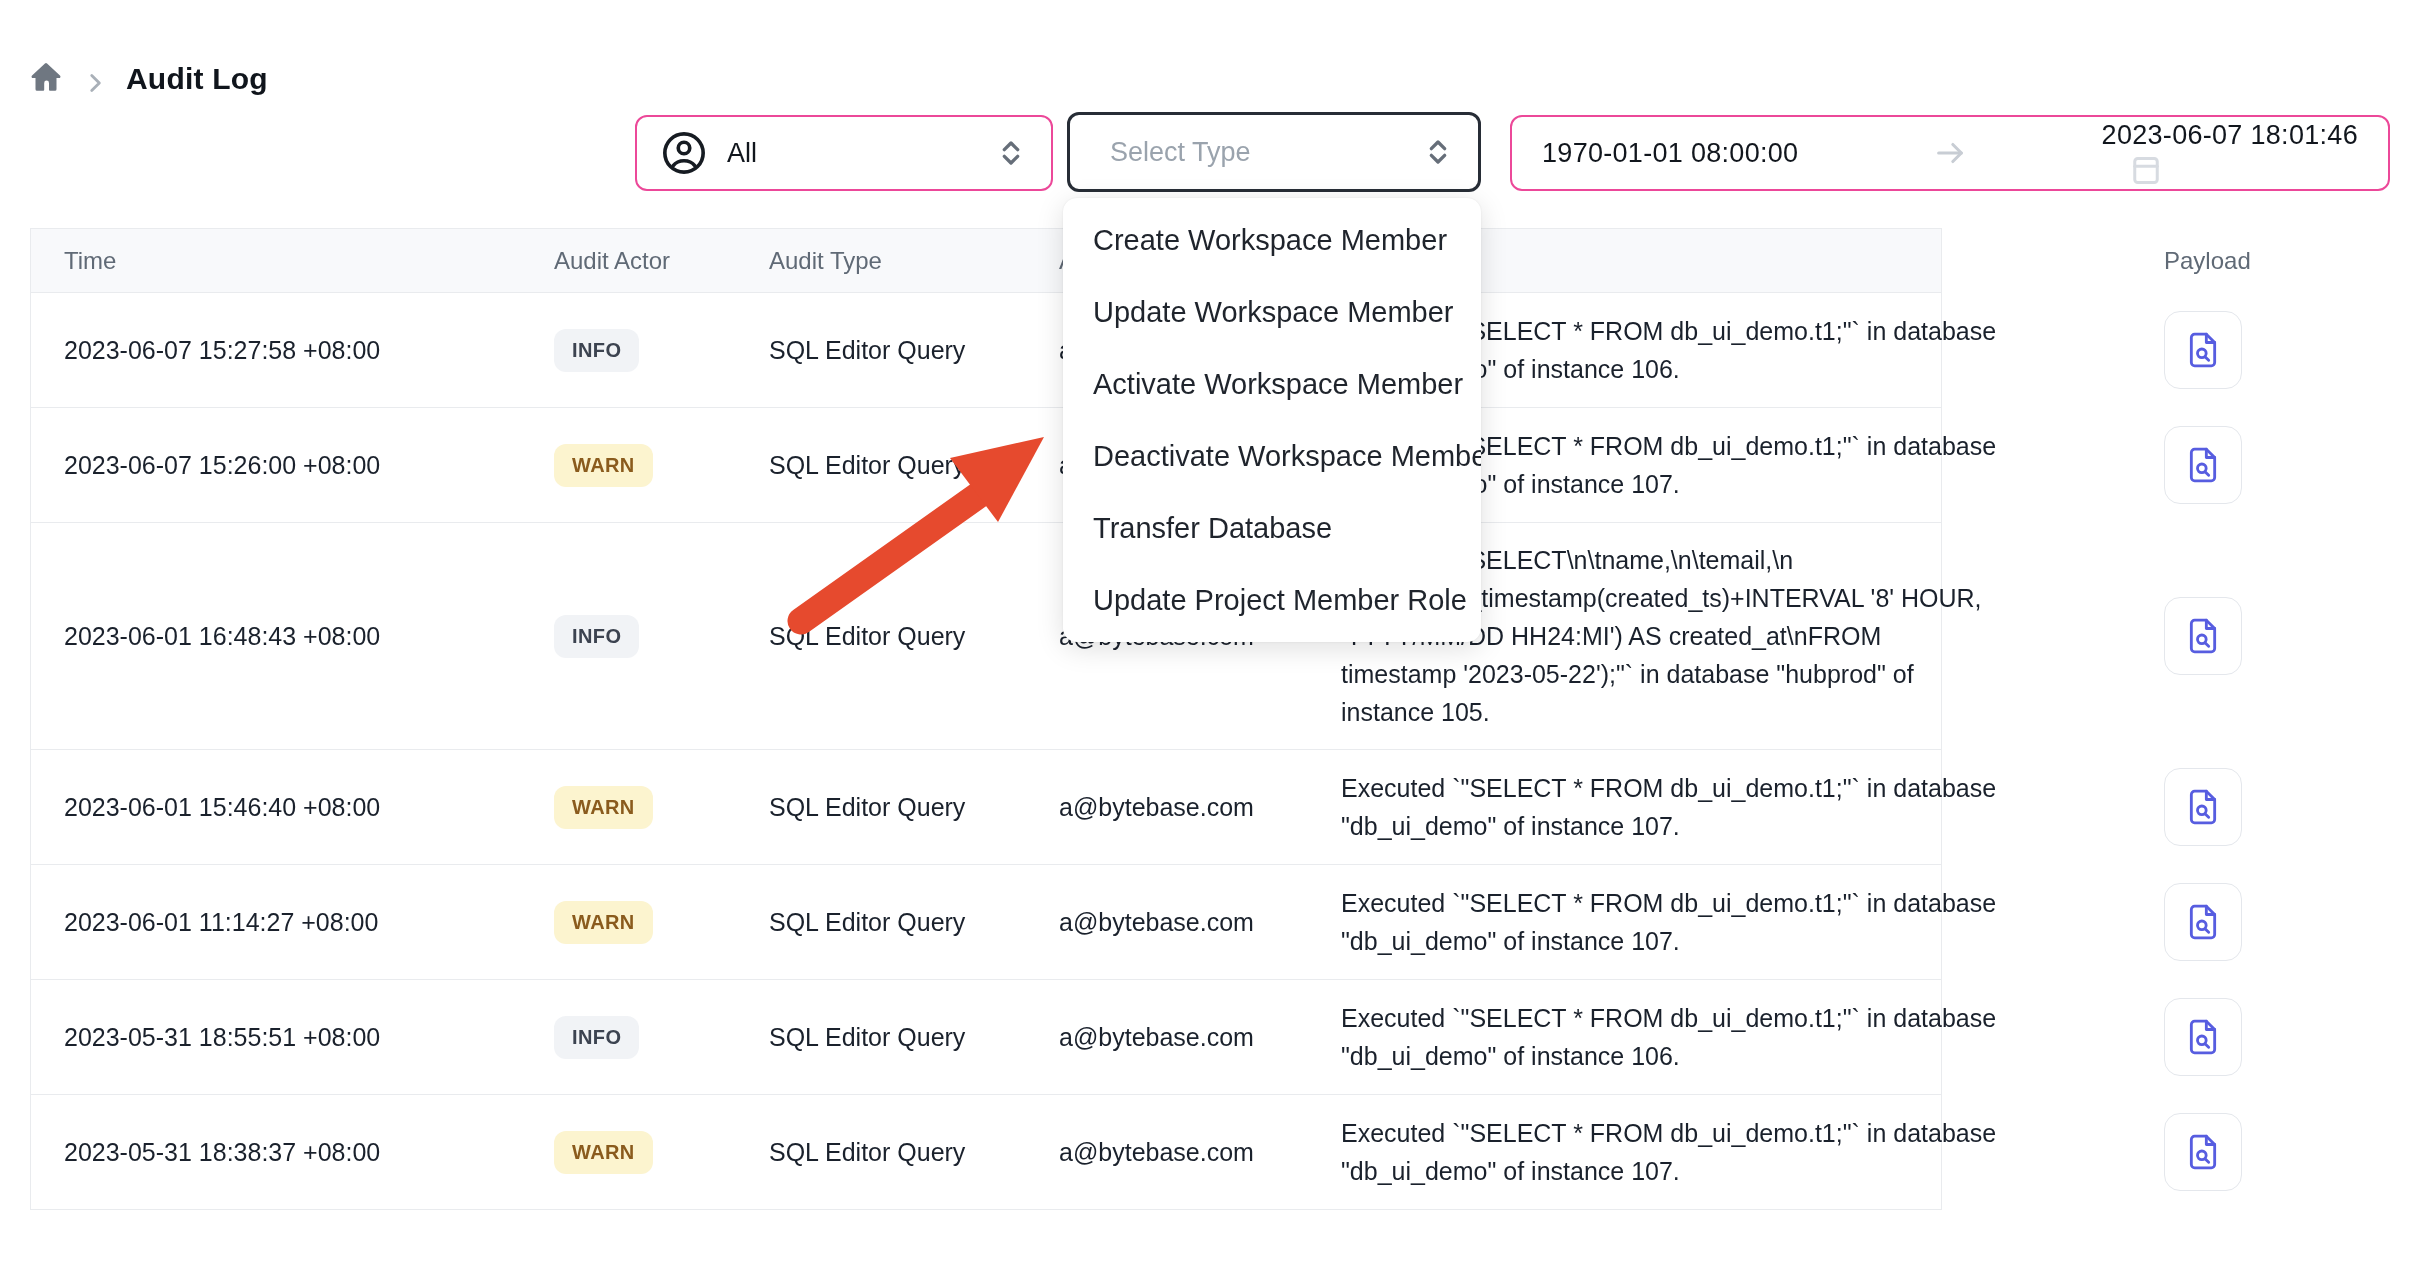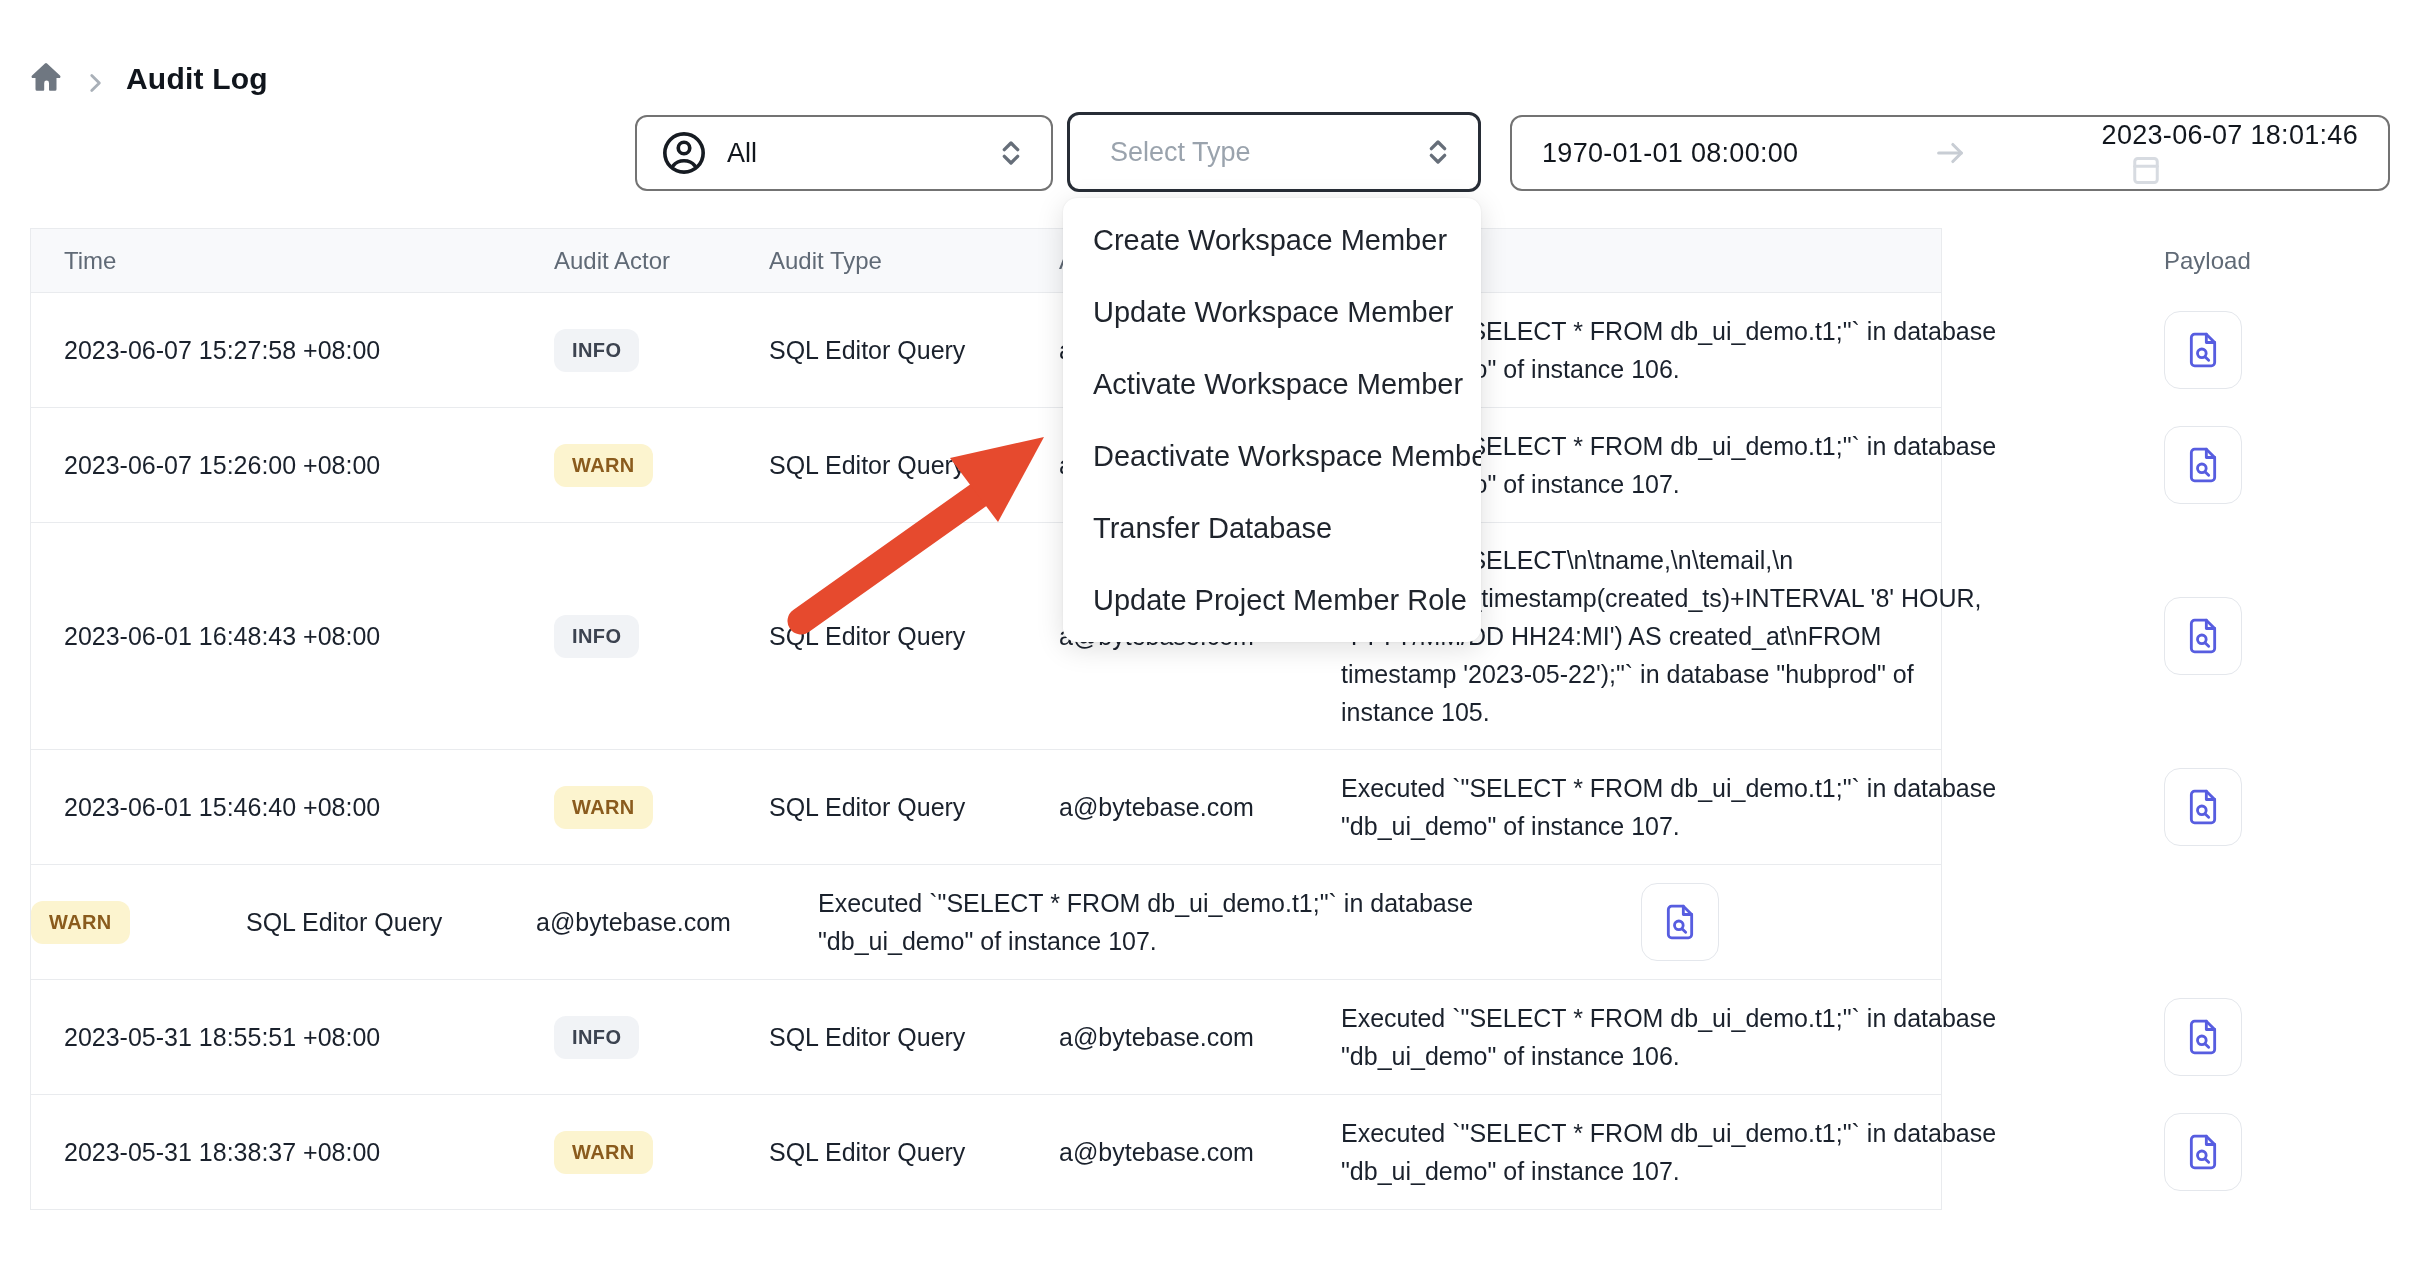--- a/index.html
+++ b/index.html
@@ -11,21 +11,21 @@
 
   
   .breadcrumb { position:absolute; left:28px; top:32px; display:flex; align-items:flex-end; gap:18px;margin-top:28px; }
   .breadcrumb .home-ic { width:36px; height:36px; color:#6f7781; }
   .breadcrumb .sep-ic { width:26px; height:26px; color:#a9b0b8; }
   .breadcrumb .crumb-title { font-size:30px; font-weight:600; color:#10151c; letter-spacing:.2px; }
 
   
   .select-box {
     position:absolute; display:flex; align-items:center;
-    background:#fff; border:2px solid #737373; border-radius:12px;
+    background:#fff; border:2px solid #ec4899; border-radius:12px;
   }
   .actor-select { left:635px; top:115px; width:418px; height:76px; padding:0 24px; gap:20px; }
   .actor-select .person-ic { width:46px; height:46px; color:#161b22; flex:none; }
   .actor-select .sel-label { font-size:27px; color:#11161d; }
   .type-select { left:1067px; top:112px; width:414px; height:80px; padding:4px 24px; border:3px solid #272d36; }
   .type-select .sel-placeholder { font-size:27px; color:#9aa3ad; padding-left:16px; }
   .updown-ic { width:32px; height:32px; color:#666e79; margin-left:auto; flex:none; }
 
   .date-range { left:1510px; top:115px; width:880px; height:76px; padding:0 30px;
     display:flex; align-items:center; justify-content:space-between; }
@@ -217,20 +217,21 @@
             <path d="M14 2.5H7a2 2 0 0 0-2 2v15a2 2 0 0 0 2 2h10a2 2 0 0 0 2-2V7.5l-5-5z"></path>
             <path d="M14 2.5v5h5"></path>
             <circle cx="11.3" cy="14" r="2.6"></circle>
             <path d="m13.2 16 2.2 2.2"></path>
           </svg>
         </button>
       </div>
     </div>
 
     <div class="trow">
+      <div class="col-time cell-text">2023-06-01 11:14:27 +08:00</div>
       <div class="col-level">
         <span class="badge warn">WARN</span>
       </div>
       <div class="col-type cell-text">SQL Editor Query</div>
       <div class="col-actor cell-text">a@bytebase.com</div>
       <div class="col-comment">
         <div class="comment-line">Executed `"SELECT * FROM db_ui_demo.t1;"` in database</div>
         <div class="comment-line">"db_ui_demo" of instance 107.</div>
       </div>
       <div class="col-payload">

